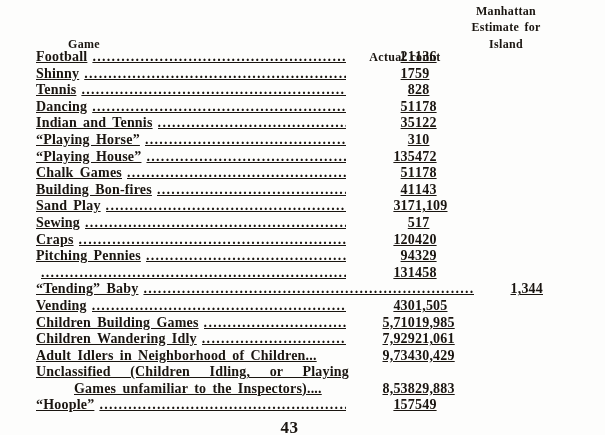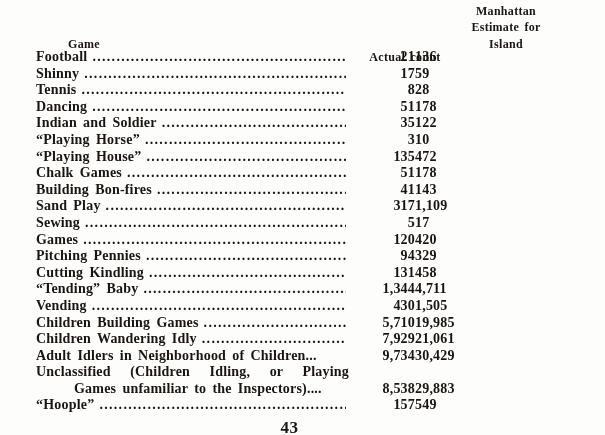--- a/index.html
+++ b/index.html
@@ -49,20 +49,21 @@
     white-space: nowrap;
     letter-spacing: 0.3px;
     word-spacing: 2px;
   }
   
   .tbody {
     position: absolute;
     left: 36px;
     top: 49px;
     width: 507px;
+    text-decoration: underline;
   }
   .row {
     display: flex;
     align-items: baseline;
     height: 16.6px;
     line-height: 16.6px;
     font-size: 14px;
     word-spacing: 2.5px;
     letter-spacing: 0.2px;
   }
@@ -146,21 +147,21 @@
     <span class="count">8</span>
     <span class="est">28</span>
   </div>
       <div class="row">
     <span class="name">Dancing</span>
     <span class="dots"></span>
     <span class="count">51</span>
     <span class="est">178</span>
   </div>
       <div class="row">
-    <span class="name">Indian and Soldier</span>
+    <span class="name">Indian and Tennis</span>
     <span class="dots"></span>
     <span class="count">35</span>
     <span class="est">122</span>
   </div>
       <div class="row">
     <span class="name">“Playing Horse”</span>
     <span class="dots"></span>
     <span class="count">3</span>
     <span class="est">10</span>
   </div>
@@ -188,42 +189,40 @@
     <span class="count">317</span>
     <span class="est">1,109</span>
   </div>
       <div class="row">
     <span class="name">Sewing</span>
     <span class="dots"></span>
     <span class="count">5</span>
     <span class="est">17</span>
   </div>
       <div class="row">
-    <span class="name">Games</span>
+    <span class="name">Craps</span>
     <span class="dots"></span>
     <span class="count">120</span>
     <span class="est">420</span>
   </div>
       <div class="row">
     <span class="name">Pitching Pennies</span>
     <span class="dots"></span>
     <span class="count">94</span>
     <span class="est">329</span>
   </div>
       <div class="row">
-    <span class="name">Cutting Kindling</span>
     <span class="dots"></span>
     <span class="count">131</span>
     <span class="est">458</span>
   </div>
       <div class="row">
     <span class="name">“Tending” Baby</span>
     <span class="dots"></span>
     <span class="count">1,344</span>
-    <span class="est">4,711</span>
   </div>
       <div class="row">
     <span class="name">Vending</span>
     <span class="dots"></span>
     <span class="count">430</span>
     <span class="est">1,505</span>
   </div>
       <div class="row">
     <span class="name">Children Building Games</span>
     <span class="dots"></span>

